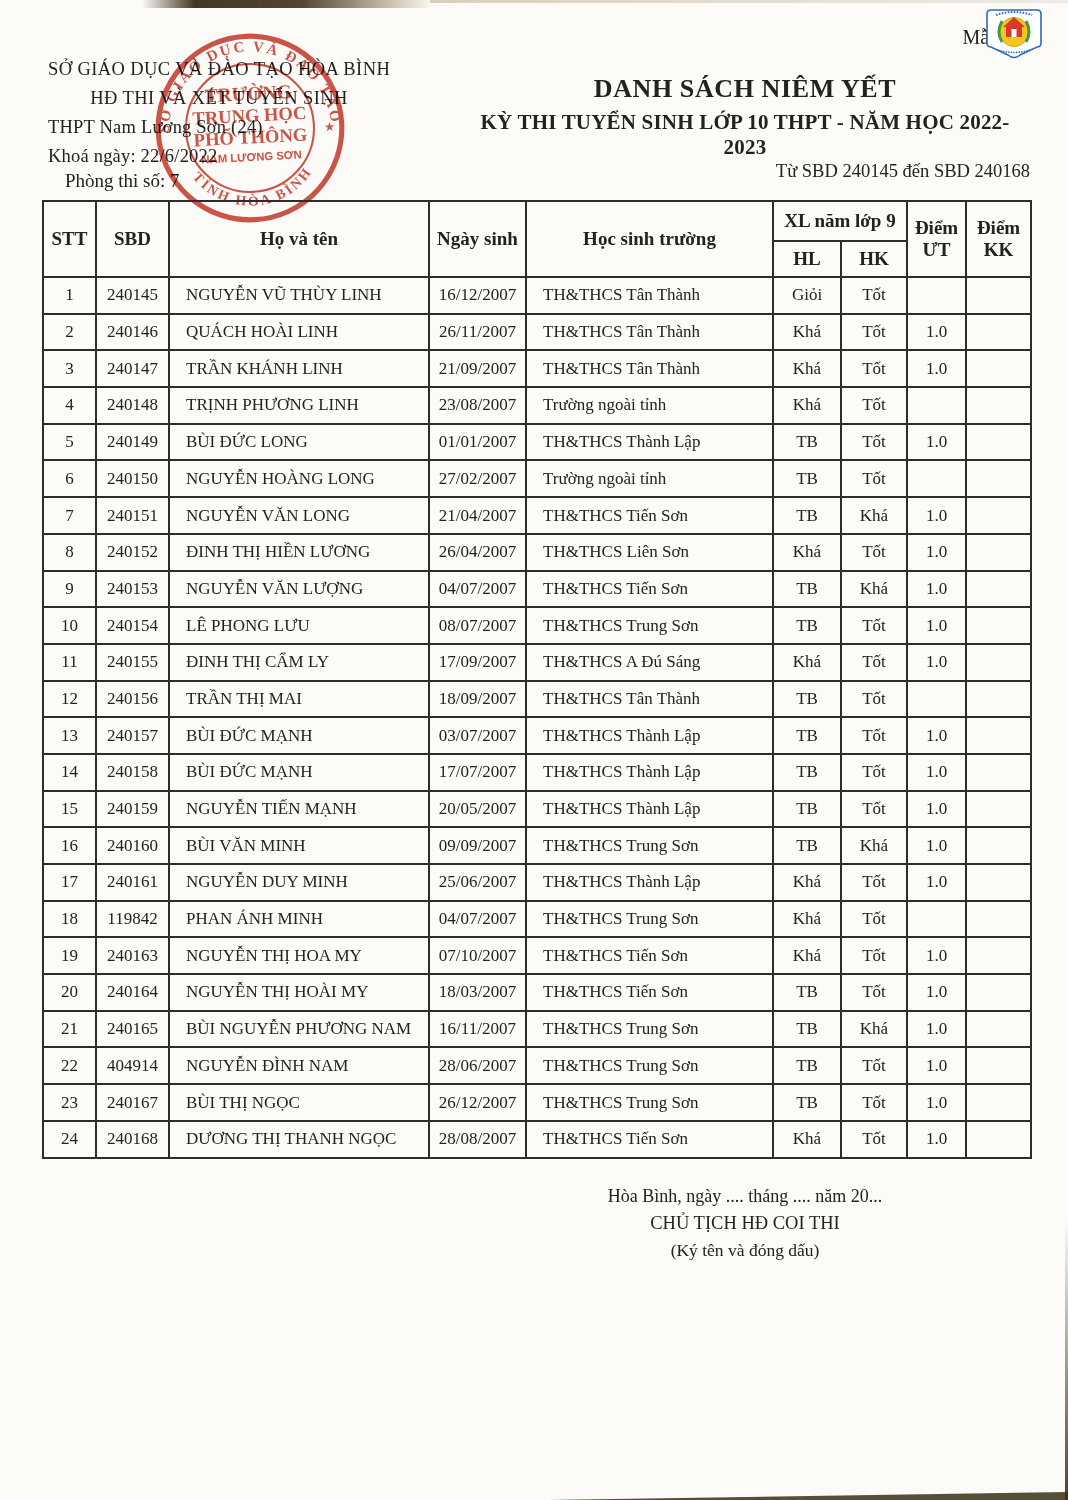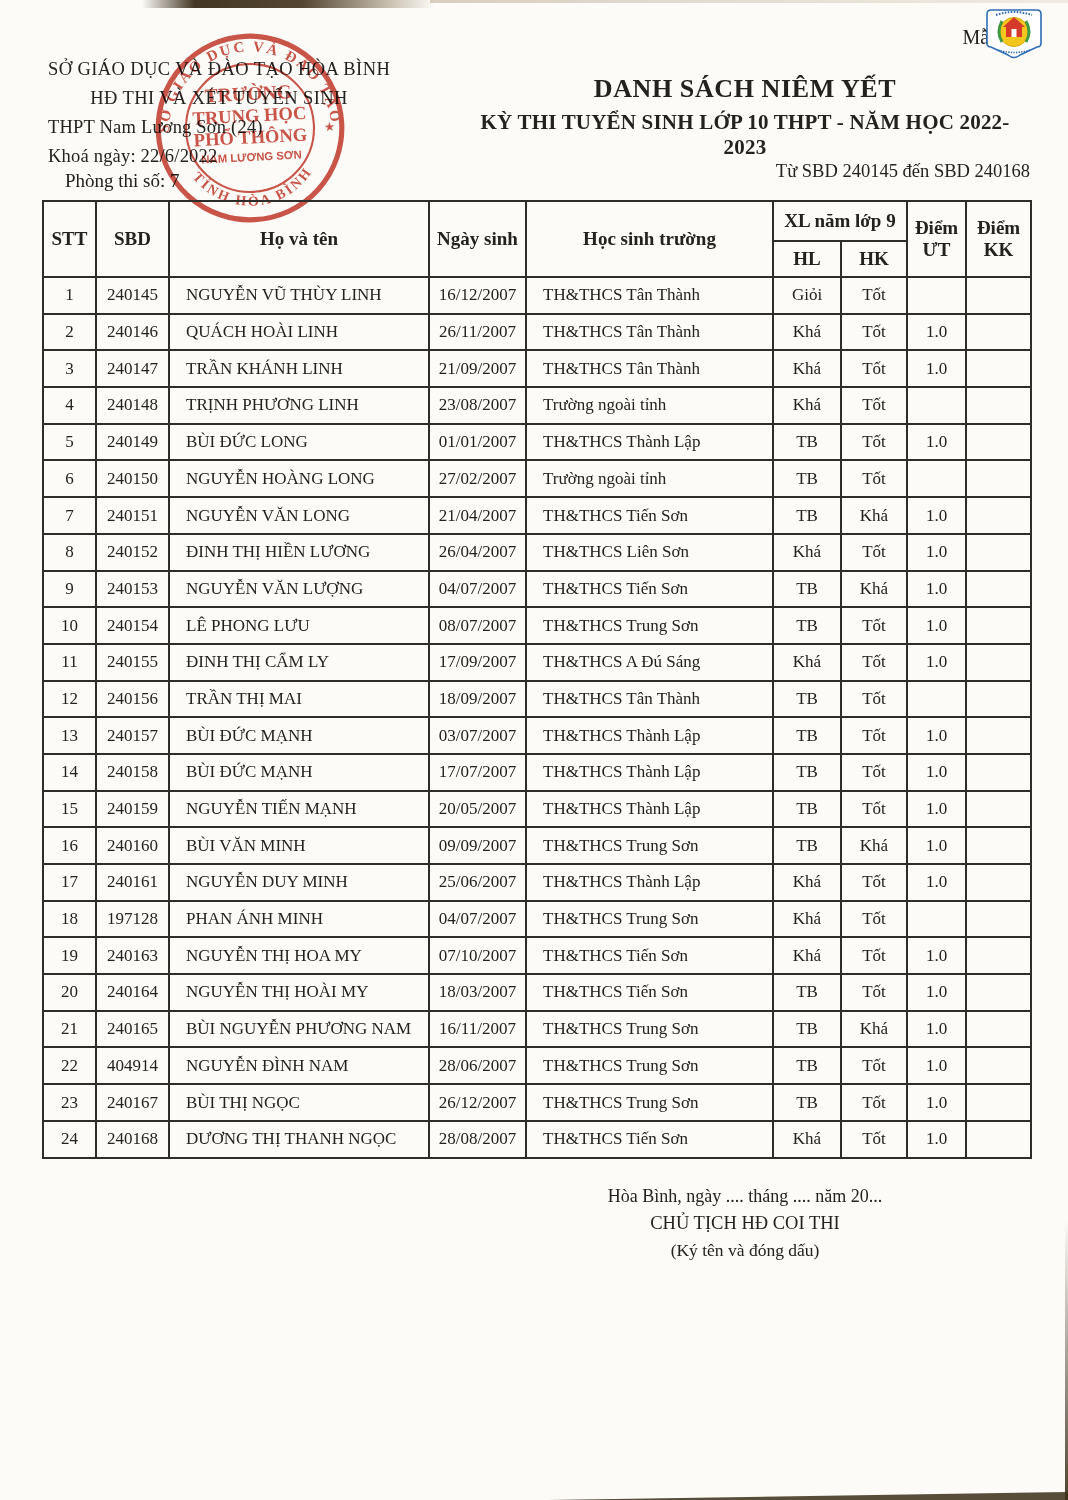--- a/index.html
+++ b/index.html
@@ -326,21 +326,21 @@
         <td class="left">NGUYỄN DUY MINH</td>
         <td>25/06/2007</td>
         <td class="left">TH&amp;THCS Thành Lập</td>
         <td>Khá</td>
         <td>Tốt</td>
         <td>1.0</td>
         <td></td>
       </tr>
       <tr>
         <td>18</td>
-        <td>197128</td>
+        <td>119842</td>
         <td class="left">PHAN ÁNH MINH</td>
         <td>04/07/2007</td>
         <td class="left">TH&amp;THCS Trung Sơn</td>
         <td>Khá</td>
         <td>Tốt</td>
         <td></td>
         <td></td>
       </tr>
       <tr>
         <td>19</td>

